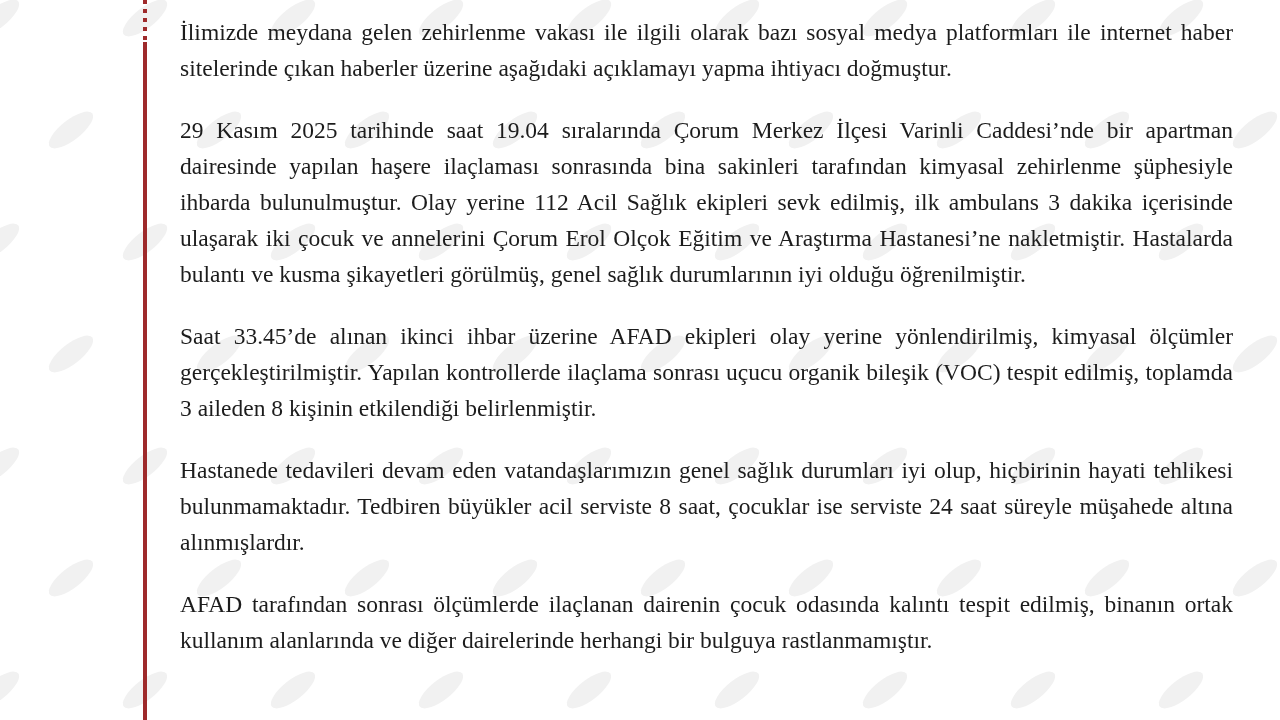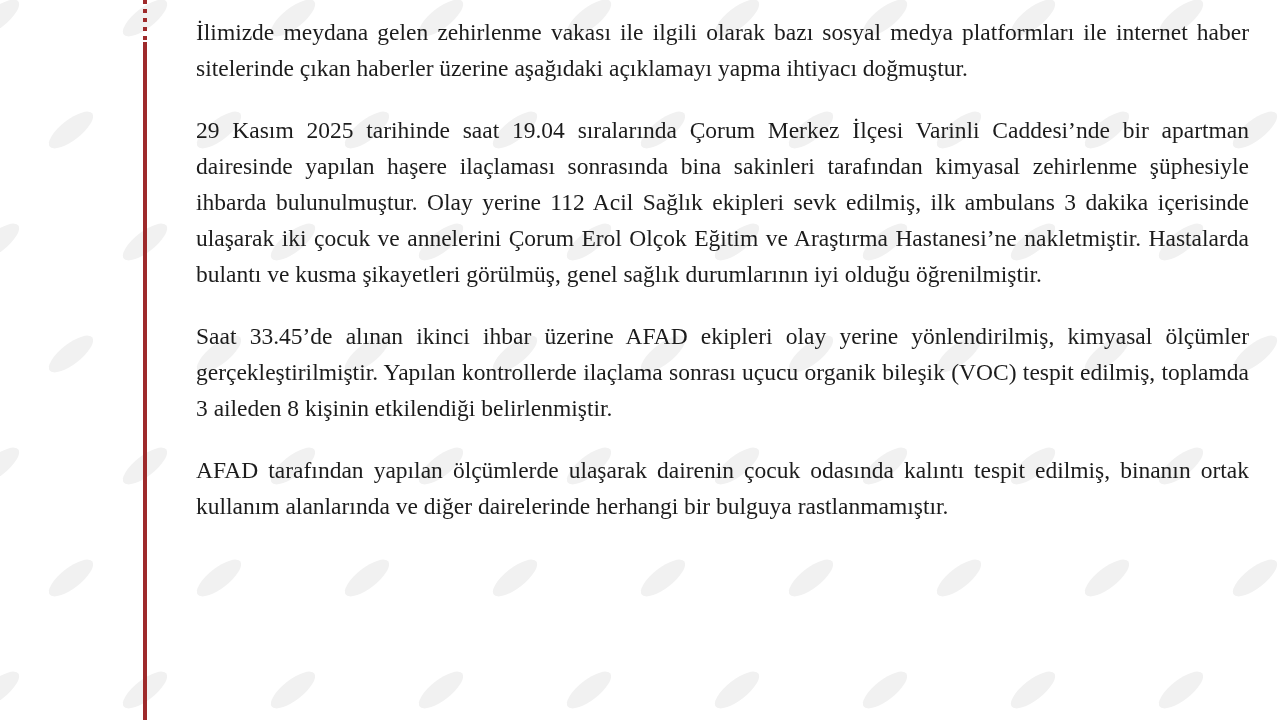--- a/index.html
+++ b/index.html
@@ -63,21 +63,21 @@
     position: absolute;
     left: 0;
     top: 42px;
     width: 4px;
     height: 678px;
     background: #9e2a2b;
   }
 
   .article-body {
     position: absolute;
-    left: 196px;
+    left: 180px;
     top: 14px;
     width: 1053px;
     z-index: 3;
     font-family: Liberation Serif, serif;
   }
 
   .article-body p {
     margin: 0 0 26px 0;
     font-size: 23.5px;
     line-height: 36px;
@@ -163,16 +163,17 @@
 
   <div class="accent-rail">
     <div class="accent-dots"></div>
     <div class="accent-line"></div>
   </div>
 
   <div class="article-body">
     <p>İlimizde meydana gelen zehirlenme vakası ile ilgili olarak bazı sosyal medya platformları ile internet haber sitelerinde çıkan haberler üzerine aşağıdaki açıklamayı yapma ihtiyacı doğmuştur.</p>
     <p>29 Kasım 2025 tarihinde saat 19.04 sıralarında Çorum Merkez İlçesi Varinli Caddesi’nde bir apartman dairesinde yapılan haşere ilaçlaması sonrasında bina sakinleri tarafından kimyasal zehirlenme şüphesiyle ihbarda bulunulmuştur. Olay yerine 112 Acil Sağlık ekipleri sevk edilmiş, ilk ambulans 3 dakika içerisinde ulaşarak iki çocuk ve annelerini Çorum Erol Olçok Eğitim ve Araştırma Hastanesi’ne nakletmiştir. Hastalarda bulantı ve kusma şikayetleri görülmüş, genel sağlık durumlarının iyi olduğu öğrenilmiştir.</p>
     <p>Saat 33.45’de alınan ikinci ihbar üzerine AFAD ekipleri olay yerine yönlendirilmiş, kimyasal ölçümler gerçekleştirilmiştir. Yapılan kontrollerde ilaçlama sonrası uçucu organik bileşik (VOC) tespit edilmiş, toplamda 3 aileden 8 kişinin etkilendiği belirlenmiştir.</p>
-    <p>AFAD tarafından yapılan ölçümlerde ulaşarak dairenin çocuk odasında kalıntı tespit edilmiş, binanın ortak kullanım alanlarında ve diğer dairelerinde herhangi bir bulguya rastlanmamıştır.</p>
+    <p>Hastanede tedavileri devam eden vatandaşlarımızın genel sağlık durumları iyi olup, hiçbirinin hayati tehlikesi bulunmamaktadır. Tedbiren büyükler acil serviste 8 saat, çocuklar ise serviste 24 saat süreyle müşahede altına alınmışlardır.</p>
+    <p>AFAD tarafından sonrası ölçümlerde ilaçlanan dairenin çocuk odasında kalıntı tespit edilmiş, binanın ortak kullanım alanlarında ve diğer dairelerinde herhangi bir bulguya rastlanmamıştır.</p>
   </div>
 
 </div>
 
 </body></html>

